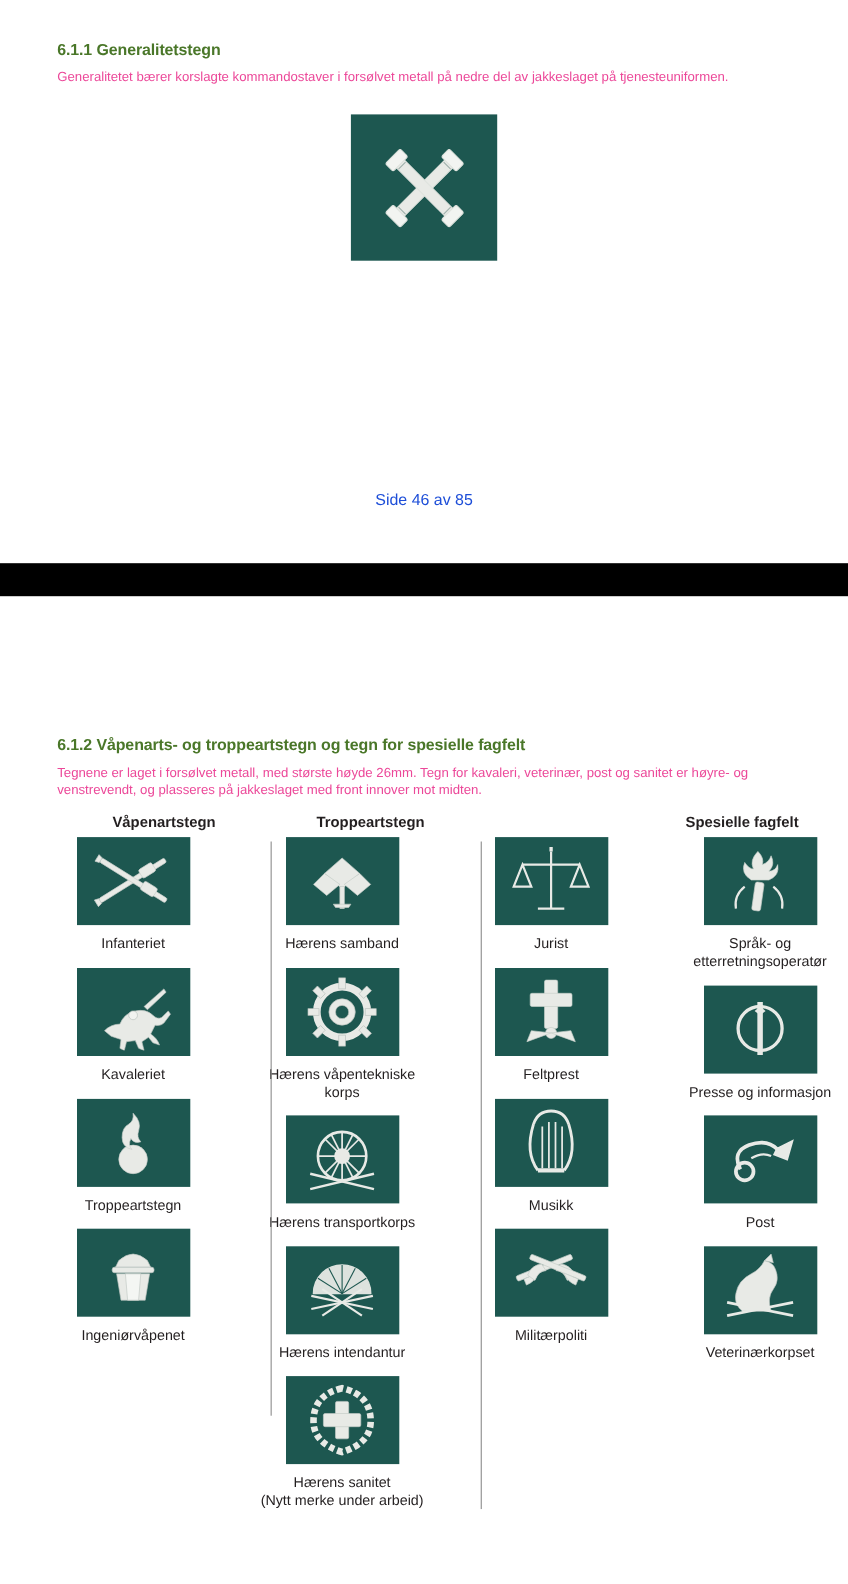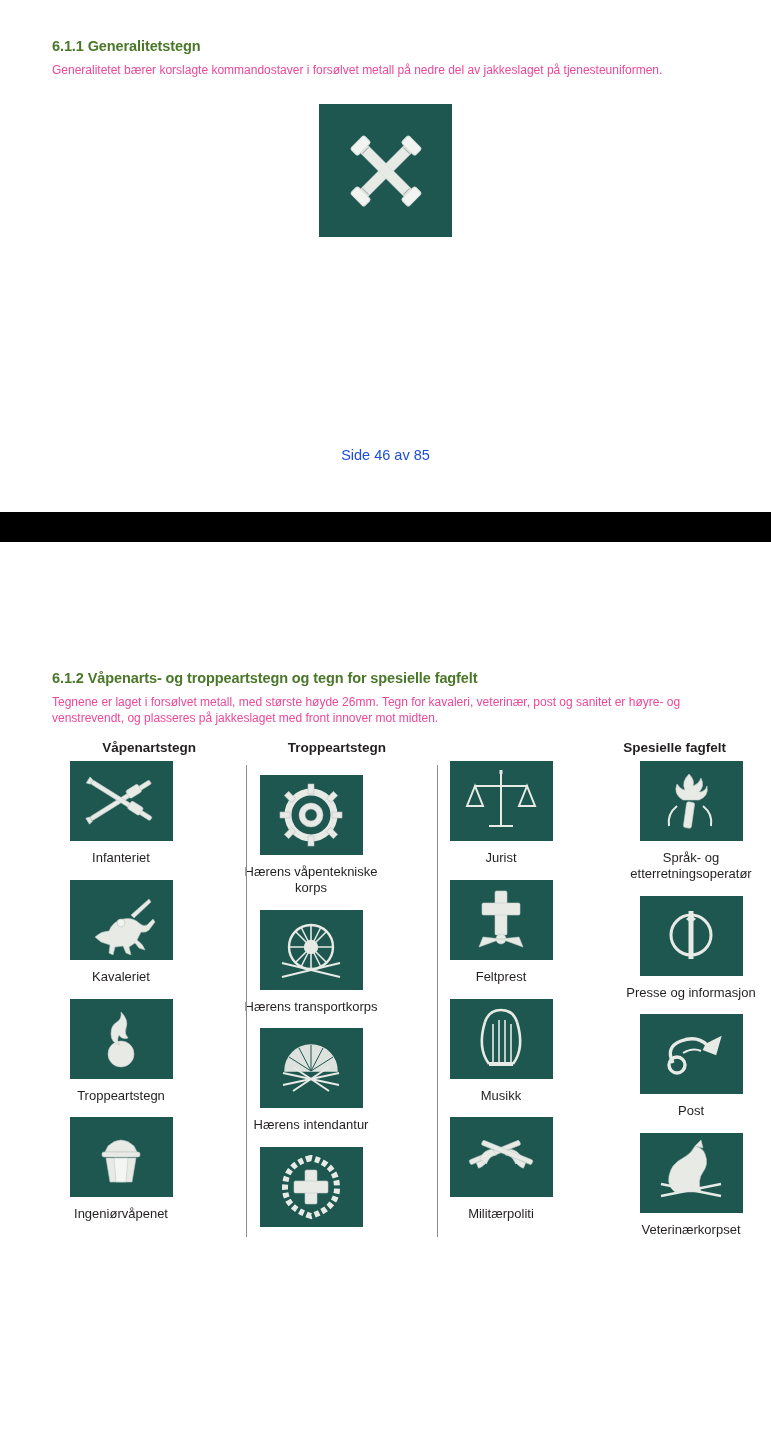--- a/index.html
+++ b/index.html
@@ -250,20 +250,34 @@
           </svg>
         </div>
         <div class="caption">Ingeniørvåpenet</div>
       </div>
     </div>
 
     <div class="col-gap"></div>
 
     <div class="column">
 
+      <div class="cell">
+        <div class="badge">
+          <svg width="76" height="70" viewBox="0 0 76 70" aria-hidden="true">
+            <g fill="#e8eae6" stroke="#c4ccc7" stroke-width="0.6">
+              <path d="M38 14 l16 14 l-16 14 l-16 -14 z"></path>
+              <path d="M22 28 l-10 10 l12 10 l12 -10 z"></path>
+              <path d="M54 28 l10 10 l-12 10 l-12 -10 z"></path>
+              <rect x="36" y="40" width="4" height="20"></rect>
+              <path d="M30 56 l16 0 l-2 3 l-12 0 z"></path>
+            </g>
+          </svg>
+        </div>
+        <div class="caption">Hærens samband</div>
+      </div>
 
       <div class="spacer-14"></div>
 
       <div class="cell">
         <div class="badge">
           <svg width="74" height="70" viewBox="0 0 74 70" aria-hidden="true">
             <g fill="#e8eae6" stroke="#b8c0bb" stroke-width="0.6">
               <g>
                 <circle cx="37" cy="35" r="23" fill="none" stroke="#e8eae6" stroke-width="7"></circle>
                 <circle cx="37" cy="35" r="12" fill="#e8eae6"></circle>
@@ -342,20 +356,22 @@
       <div class="cell">
         <div class="badge">
           <svg width="78" height="70" viewBox="0 0 78 70" aria-hidden="true">
             <g fill="#e8eae6" stroke="#c3cbc6" stroke-width="0.6">
               <path d="M39 6 q-26 6 -26 30 q0 20 26 28 q26 -8 26 -28 q0 -24 -26 -30 z" fill="none" stroke="#e8eae6" stroke-width="6" stroke-dasharray="5 3"></path>
               <rect x="33" y="18" width="12" height="34" rx="1.5"></rect>
               <rect x="22" y="29" width="34" height="12" rx="1.5"></rect>
             </g>
           </svg>
         </div>
+        <div class="caption" style="white-space: pre-line;">Hærens sanitet
+(Nytt merke under arbeid)</div>
       </div>
     </div>
 
     <div class="col-gap"></div>
 
     <div class="column">
 
       <div class="cell">
         <div class="badge">
           <svg width="76" height="70" viewBox="0 0 76 70" aria-hidden="true">

